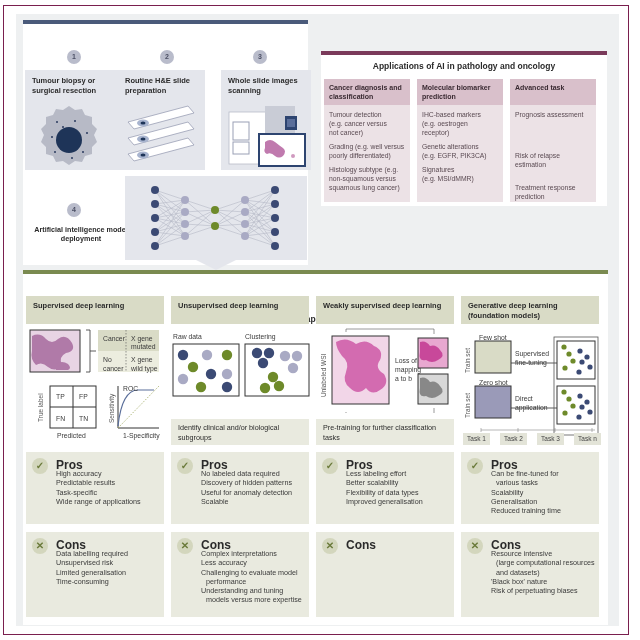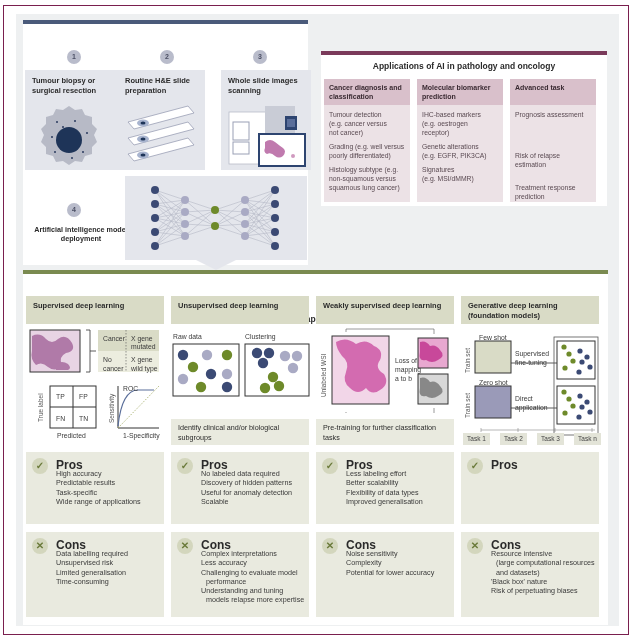--- a/index.html
+++ b/index.html
@@ -416,45 +416,47 @@
       </div>
       <div class="pc" style="left: 148px; top: 262px; height: 85px;">
         <div class="pc-icon">✕</div>
         <div class="pc-title">Cons</div>
         <div class="pc-list">
           <div>Complex interpretations</div>
           <div>Less accuracy</div>
           <div>Challenging to evaluate model</div>
           <div class="indent">performance</div>
           <div>Understanding and tuning</div>
-          <div class="indent">models relapse more expertise</div>
+          <div class="indent">models versus more expertise</div>
         </div>
       </div>
       <div class="pc" style="left: 293px; top: 182px; height: 72px;">
         <div class="pc-icon">✓</div>
         <div class="pc-title">Pros</div>
         <div class="pc-list">
           <div>Less labeling effort</div>
           <div>Better scalability</div>
           <div>Flexibility of data types</div>
           <div>Improved generalisation</div>
         </div>
       </div>
       <div class="pc" style="left: 293px; top: 262px; height: 85px;">
         <div class="pc-icon">✕</div>
         <div class="pc-title">Cons</div>
-        <div class="pc-list">
-          <div>Noise sensitivity</div>
-          <div>Complexity</div>
-          <div>Potential for lower accuracy</div>
-        </div>
       </div>
       <div class="pc" style="left: 438px; top: 182px; height: 72px;">
         <div class="pc-icon">✓</div>
         <div class="pc-title">Pros</div>
+        <div class="pc-list">
+          <div>Can be fine-tuned for</div>
+          <div class="indent">various tasks</div>
+          <div>Scalability</div>
+          <div>Generalisation</div>
+          <div>Reduced training time</div>
+        </div>
       </div>
       <div class="pc" style="left: 438px; top: 262px; height: 85px;">
         <div class="pc-icon">✕</div>
         <div class="pc-title">Cons</div>
         <div class="pc-list">
           <div>Resource intensive</div>
           <div class="indent">(large computational resources</div>
           <div class="indent">and datasets)</div>
           <div>'Black box' nature</div>
           <div>Risk of perpetuating biases</div>

